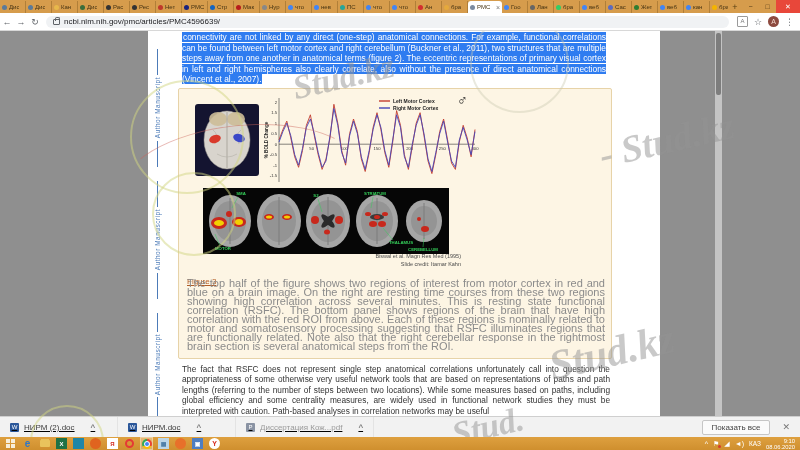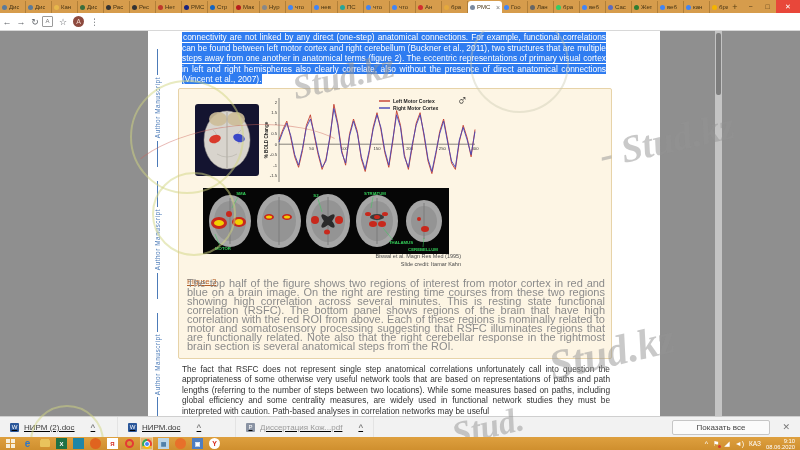--- a/index.html
+++ b/index.html
@@ -50,21 +50,21 @@
   .wm-layer{position:absolute;inset:0;pointer-events:none;z-index:40;}
   .wm{position:absolute;font-family:"Liberation Serif",serif;font-weight:bold;font-style:italic;color:rgba(148,148,148,.5);transform:rotate(-13deg);white-space:nowrap;}
   .ring{position:absolute;border:2px solid rgba(210,214,130,.5);border-radius:50%;}
   .arc{position:absolute;left:120px;top:125px;width:240px;height:110px;border:1px solid transparent;border-top:1.5px solid rgba(205,100,90,.45);border-radius:50%;transform:rotate(-6deg);}
   
   .dl-bar{position:absolute;top:416px;left:0;width:800px;height:21px;background:#f2f2f2;border-top:1px solid #cfcfcf;display:flex;align-items:center;box-sizing:border-box;z-index:30;}
   .dl-item{display:flex;align-items:center;height:100%;padding:0 10px;border-right:1px solid #e3e3e3;min-width:118px;box-sizing:border-box;}
   .dl-icon{width:9px;height:9px;border-radius:1px;margin-right:5px;color:#fff;font-size:6px;display:flex;align-items:center;justify-content:center;flex:0 0 9px;}
   .dl-name{font-size:8px;color:#3c3c3c;margin-right:16px;white-space:nowrap;}
   .dl-chev{font-size:8px;color:#7a7a7a;font-weight:bold;}
-  .show-all{margin-left:auto;border:1px solid #c6c6c6;border-radius:2px;background:#fbfbfb;padding:2px 24px;font-size:8px;color:#444;margin-right:12px;}
+  .show-all{margin-left:auto;border:1px solid #c6c6c6;border-radius:2px;background:#fbfbfb;padding:2px 9px;font-size:8px;color:#444;margin-right:12px;}
   .dl-close{font-size:9px;color:#777;margin-right:10px;}
   
   .taskbar{position:absolute;top:437px;left:0;width:800px;height:13px;background:linear-gradient(#dea03f,#cf8f2e);display:flex;align-items:center;gap:6px;padding-left:5px;box-sizing:border-box;z-index:60;}
   .tb-icon{width:11px;height:11px;display:flex;align-items:center;justify-content:center;position:relative;flex:0 0 11px;}
   .tb-icon.active{background:rgba(255,255,255,.28);box-shadow:0 0 0 1px rgba(255,255,255,.5);}
   .start-grid{display:grid;grid-template-columns:4px 4px;grid-template-rows:4px 4px;gap:1px;}
   .start-grid i{background:#f7eed9;display:block;}
   .tray{margin-left:auto;display:flex;align-items:center;gap:5px;padding-right:5px;color:#fff;}
   .tray .ti{font-size:7px;color:#fff;}
   .flagwrap{position:relative;font-size:7px;}
@@ -196,20 +196,24 @@
     <div class="wc">−</div>
     <div class="wc">□</div>
     <div class="wc close">✕</div>
   </div>
 </div>
 
 <div class="addrbar">
   <span class="navbtn">←</span>
   <span class="navbtn">→</span>
   <span class="navbtn">↻</span>
+  <div class="omnibox">
+    <span class="lock"></span>
+    <span class="url">ncbi.nlm.nih.gov/pmc/articles/PMC4596639/</span>
+  </div>
   <div class="abar-right">
     <span class="tr-icon">A</span>
     <span class="star">☆</span>
     <span class="avatar">А</span>
     <span class="dots">⋮</span>
   </div>
 </div>
 
 <div class="page">
   <div class="whitecol"></div>

